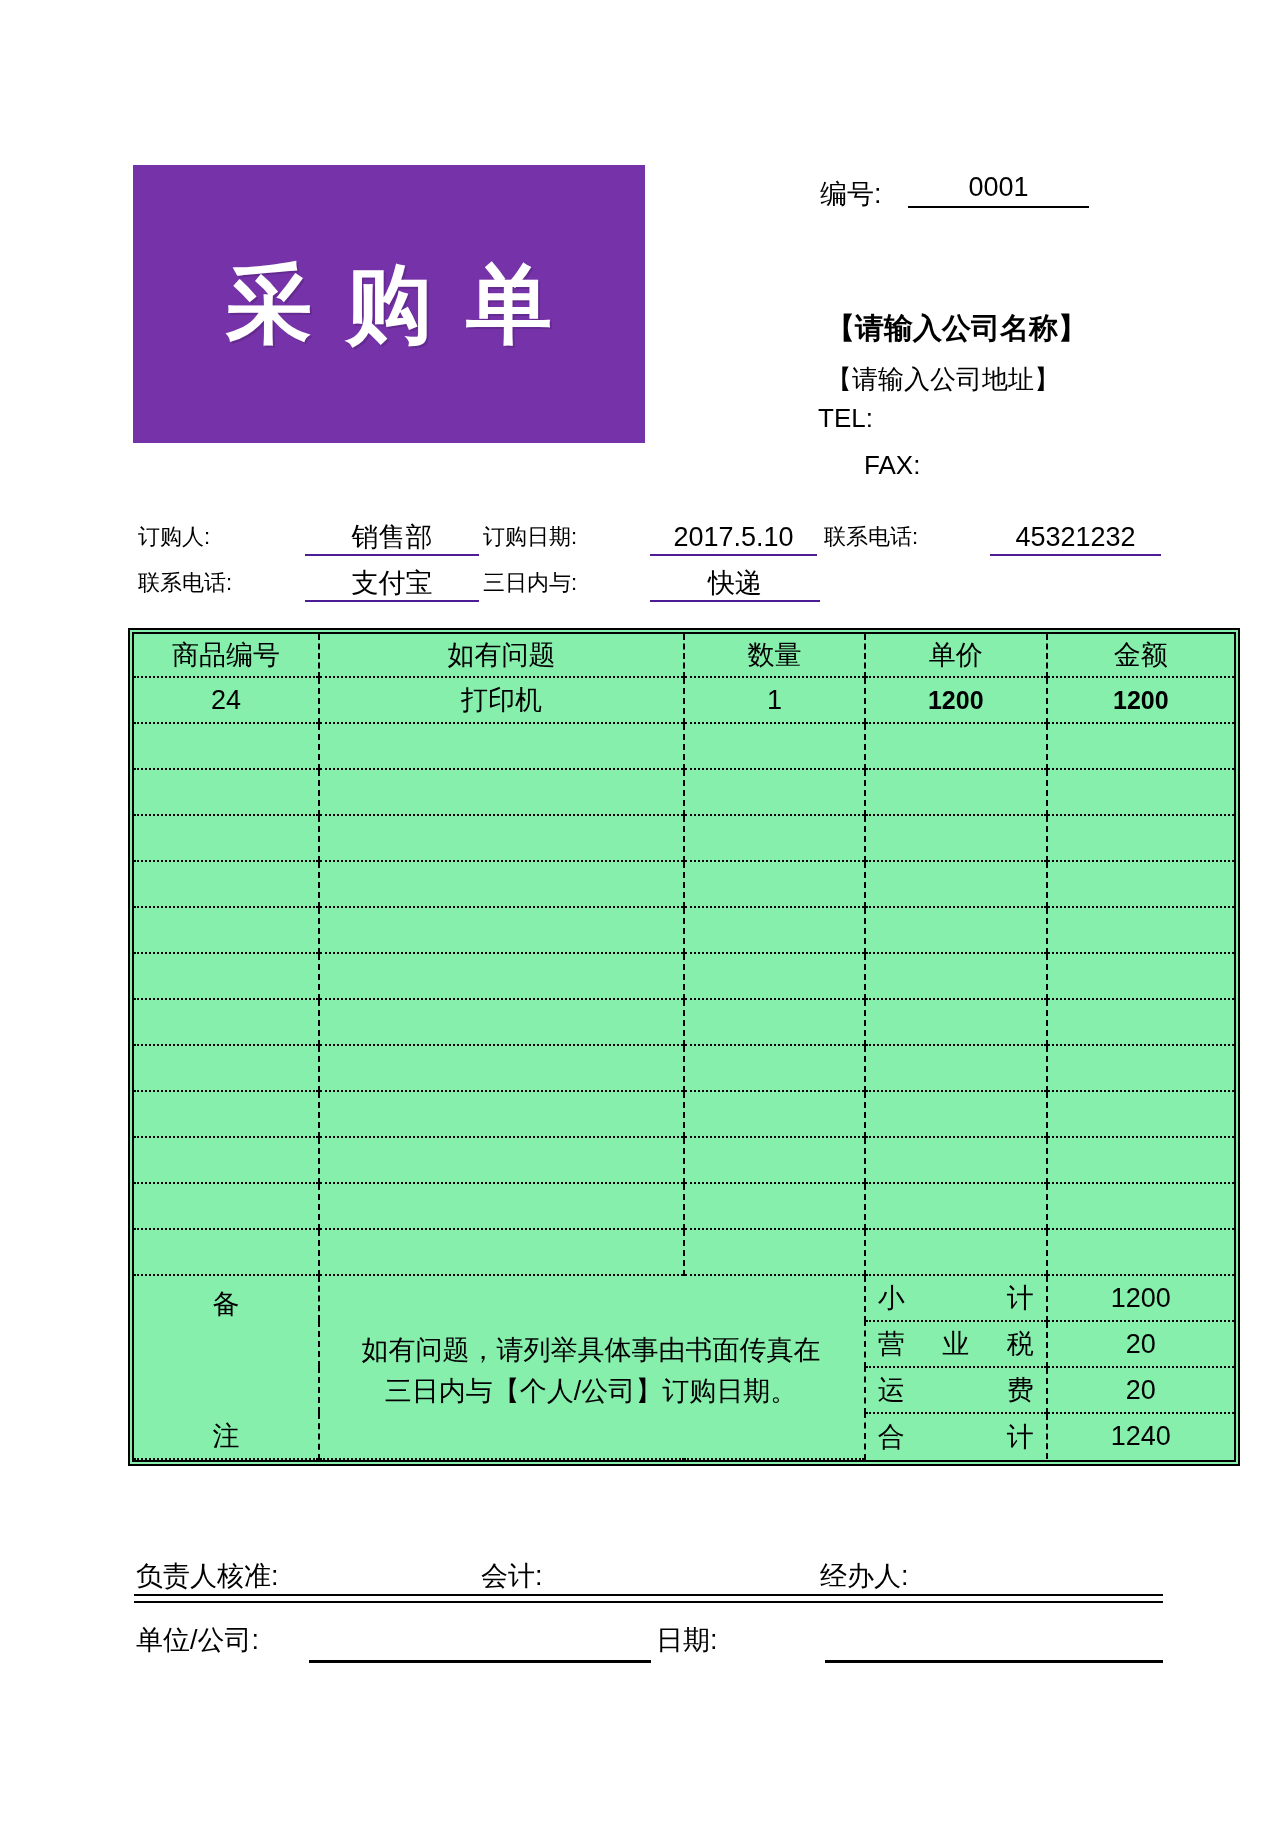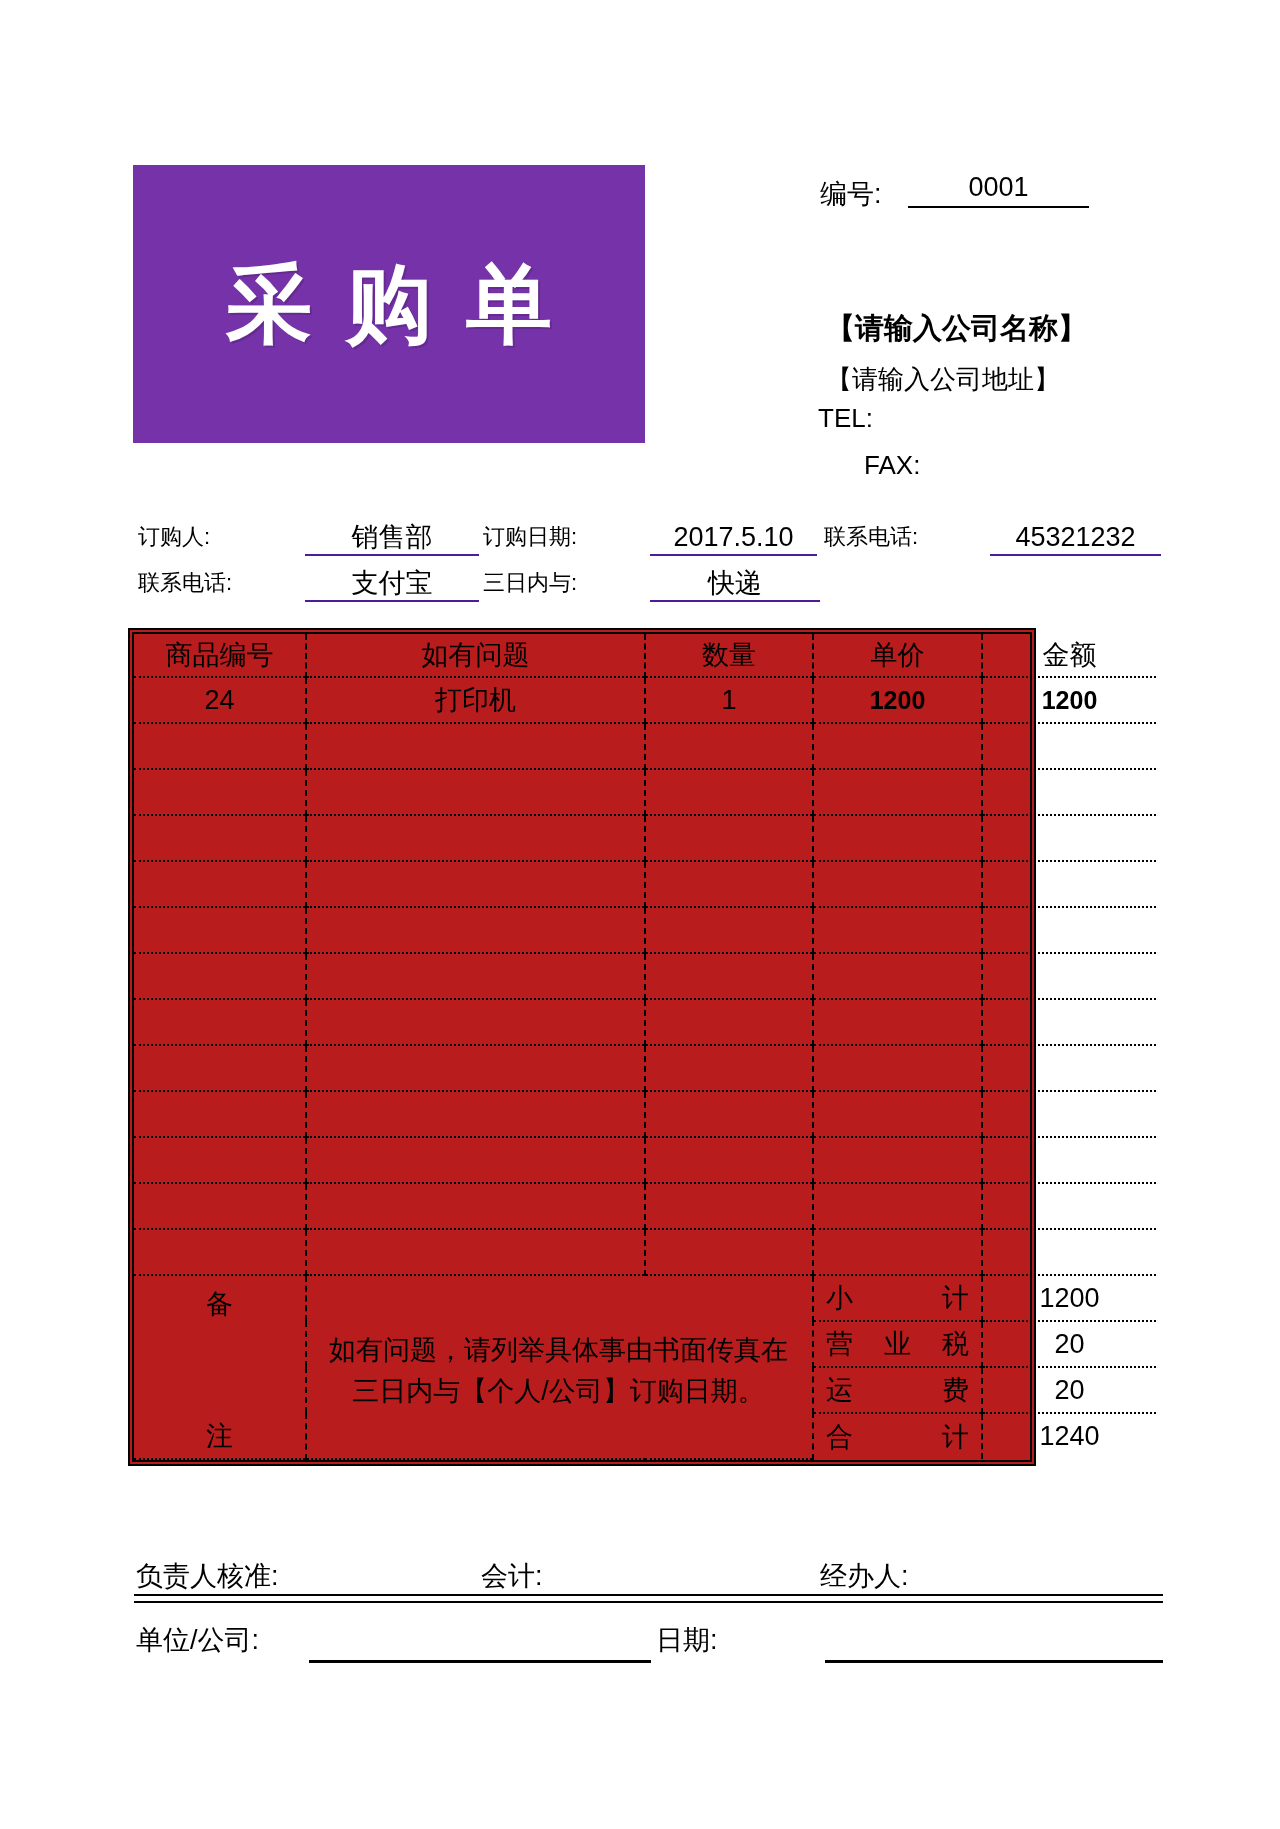--- a/index.html
+++ b/index.html
@@ -55,23 +55,23 @@
     border-bottom: 2px solid #4c1d95;
     text-align: center;
     font-size: 27px; line-height: 32px;
   }
   .r1 { top: 521px; height: 35px; }
   .r2 { top: 567px; height: 35px; }
 
   
   .table-wrap {
     left: 128px; top: 628px;
-    width: 908px;
+    width: 1112px;
     border: 6px double #000;
-    background: #b91c1c;
+    background: #86efac;
   }
   table.items {
     width: 100%;
     border-collapse: collapse;
     table-layout: fixed;
   }
   table.items th, table.items td {
     border-right: 2px dashed #000;
     border-bottom: 2px dotted #000;
     text-align: center;

